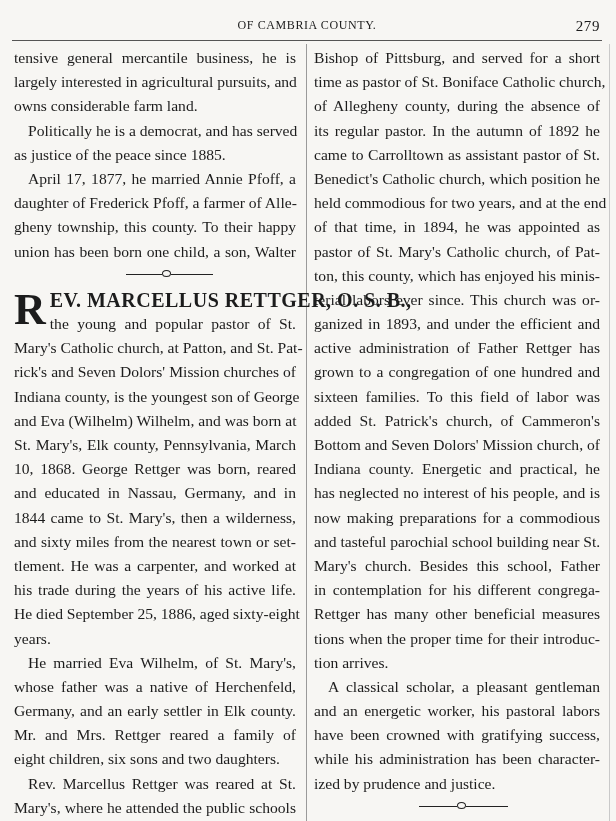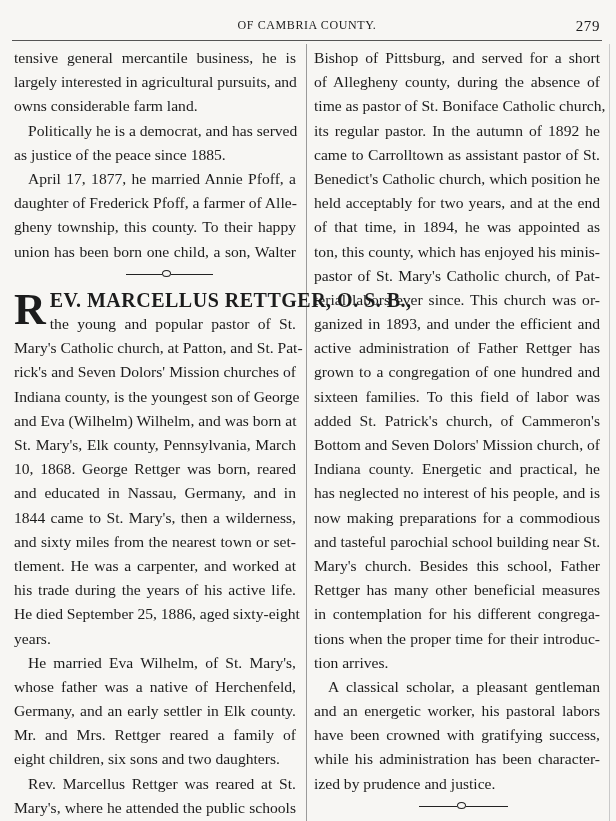--- a/index.html
+++ b/index.html
@@ -121,43 +121,43 @@
     <div>
       <span class="line indent">Rev. Marcellus Rettger was reared at St.</span>
       <span class="line">Mary's, where he attended the public schools</span>
 
     </div>
   </div>
 
   <div class="col col-right">
     <div>
       <span class="line">Bishop of Pittsburg, and served for a short</span>
+      <span class="line">time as pastor of St. Boniface Catholic church,</span>
       <span class="line">of Allegheny county, during the absence of</span>
-      <span class="line">time as pastor of St. Boniface Catholic church,</span>
       <span class="line">its regular pastor.  In the autumn of 1892 he</span>
       <span class="line">came to Carrolltown as assistant pastor of St.</span>
       <span class="line">Benedict's Catholic church, which position he</span>
-      <span class="line">held acceptably for two years, and at the end</span>
+      <span class="line">held commodious for two years, and at the end</span>
       <span class="line">of that time, in 1894, he was appointed as</span>
+      <span class="line">pastor of St. Mary's Catholic church, of Pat-</span>
       <span class="line">ton, this county, which has enjoyed his minis-</span>
-      <span class="line">pastor of St. Mary's Catholic church, of Pat-</span>
       <span class="line">terial labors ever since.  This church was or-</span>
       <span class="line">ganized in 1893, and under the efficient and</span>
       <span class="line">active administration of Father Rettger has</span>
       <span class="line">grown to a congregation of one hundred and</span>
       <span class="line">sixteen families.  To this field of labor was</span>
       <span class="line">added St. Patrick's church, of Cammeron's</span>
       <span class="line">Bottom and Seven Dolors' Mission church, of</span>
       <span class="line">Indiana county.  Energetic and practical, he</span>
       <span class="line">has neglected no interest of his people, and is</span>
       <span class="line">now making preparations for a commodious</span>
       <span class="line">and tasteful parochial school building near St.</span>
       <span class="line">Mary's church.  Besides this school, Father</span>
+      <span class="line">in contemplation for his different congrega-</span>
       <span class="line">Rettger has many other beneficial measures</span>
-      <span class="line">in contemplation for his different congrega-</span>
       <span class="line">tions when the proper time for their introduc-</span>
       <span class="line last">tion arrives.</span>
     </div>
     <div>
       <span class="line indent">A classical scholar, a pleasant gentleman</span>
       <span class="line">and an energetic worker, his pastoral labors</span>
       <span class="line">have been crowned with gratifying success,</span>
       <span class="line">while his administration has been character-</span>
       <span class="line last">ized by prudence and justice.</span>
     </div>

